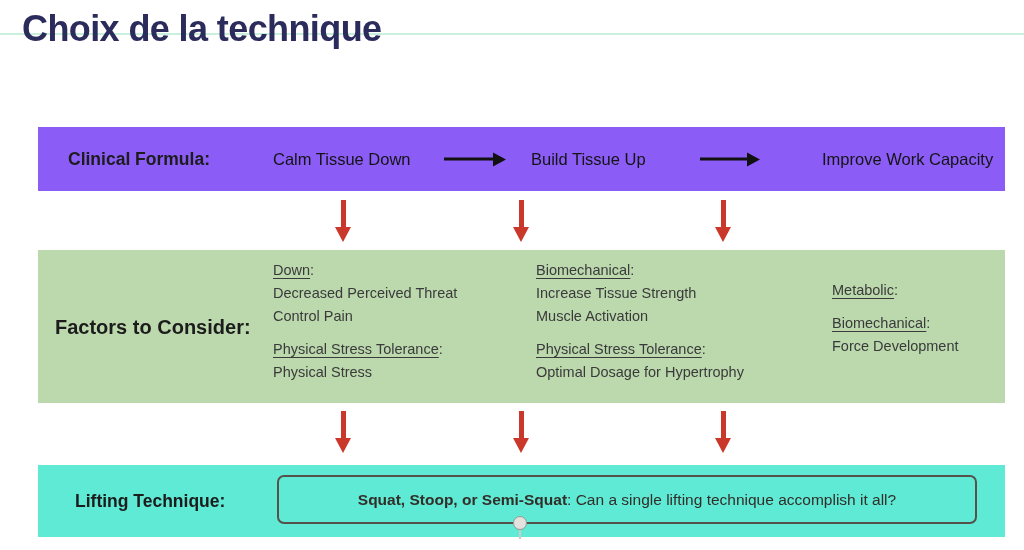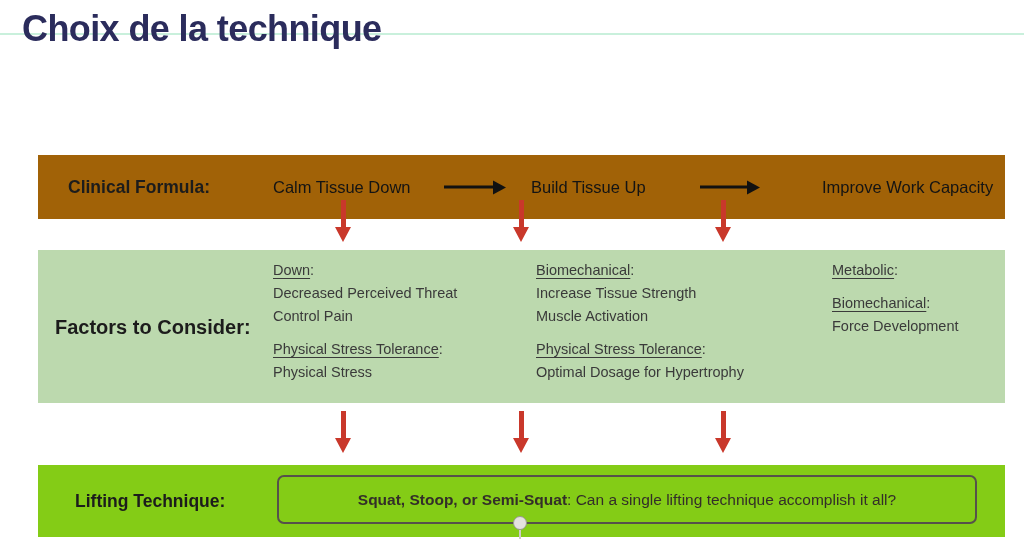--- a/index.html
+++ b/index.html
@@ -17,23 +17,23 @@
     background:#c9f0dc; z-index:1;
   }
   .page-title {
     position:absolute; left:22px; top:8px; z-index:2;
     font-size:36px; font-weight:700; letter-spacing:-0.6px;
     color:#2b2c5c;
   }
 
   
   .band { position:absolute; left:38px; width:967px; }
-  .band-clinical { top:127px; height:64px; background:#a16207;margin-top:28px; }
+  .band-clinical { top:127px; height:64px; background:#8b5cf6; }
   .band-factors  { top:250px; height:153px; background:#bcd9ae; }
-  .band-lifting  { top:465px; height:72px;  background:#84cc16; }
+  .band-lifting  { top:465px; height:72px;  background:#5eead4; }
 
   .band-label {
     position:absolute; top:50%; transform:translateY(-50%);
     font-weight:bold; color:#1c1c1c; white-space:nowrap;
   }
   .clinical-label { left:30px; font-size:17.5px; }
   .factors-label  { left:17px; font-size:20px; }
   .lifting-label  { left:37px; font-size:17.5px; }
 
   
@@ -69,21 +69,21 @@
     border-top:15px solid #c9382b;
   }
   .row1 { top:200px; } .row2 { top:411px; }
   .da-a { left:335px; } .da-b { left:513px; } .da-c { left:715px; }
 
   
   .factor-col {
     position:absolute; top:9px;
     font-size:14.5px; line-height:23px; color:#3a3a3a; white-space:nowrap;
   }
-  .fc-1 { left:235px; } .fc-2 { left:498px; } .fc-3 { left:794px; }
+  .fc-1 { left:235px; } .fc-2 { left:498px; } .fc-3 { left:794px;margin-top:20px; }
   .factor-group { margin-bottom:10px; }
   .uh { text-decoration:underline; text-underline-offset:3px; }
 
   
   .lifting-box {
     position:absolute; left:239px; top:10px; width:700px; height:49px;
     border:2px solid #56514b; border-radius:7px;
     display:flex; align-items:center; justify-content:center;
     font-size:15.5px; color:#332e29; white-space:nowrap;
   }

